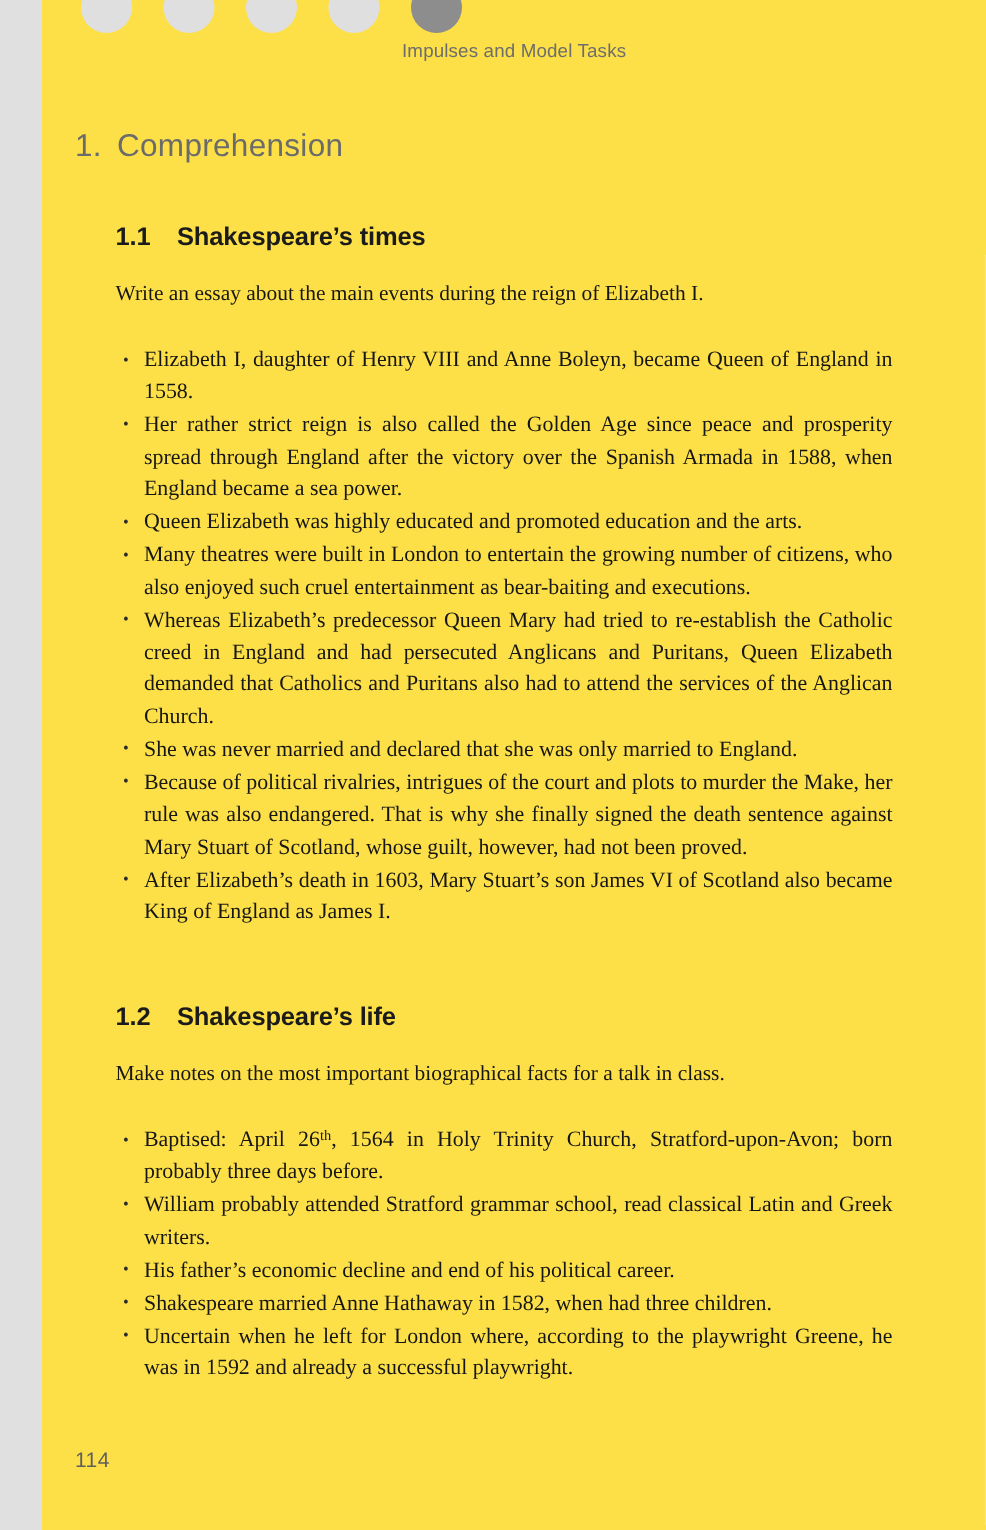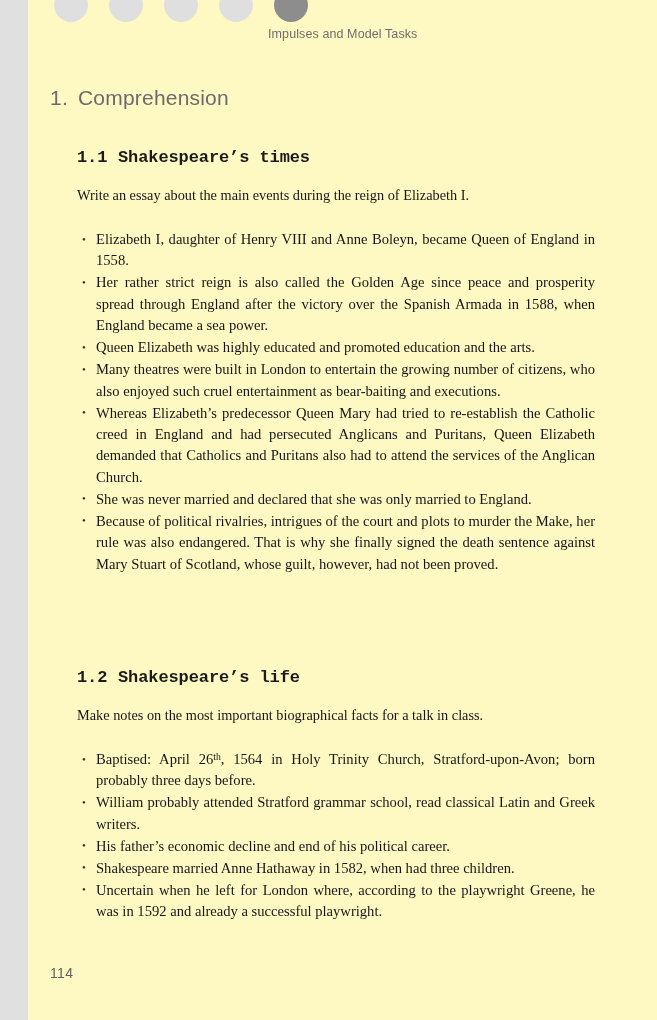--- a/index.html
+++ b/index.html
@@ -11,21 +11,21 @@
     height: 1020px;
     background: #ffffff;
     font-family: "Liberation Serif", serif;
     overflow: hidden;
     position: relative;
   }
 
   #page {
     position: absolute;
     inset: 0;
-    background: #fef9c3;
+    background: #fde047;
   }
 
   
   #margin-bar {
     position: absolute;
     left: 0;
     top: 0;
     width: 28px;
     height: 1020px;
     background: #e0e0e0;
@@ -94,21 +94,21 @@
 
   .section {
     position: absolute;
     left: 77px;
     width: 518px;
   }
   #section-1-1 { top: 148px; }
   #section-1-2 { top: 668px; }
 
   .section-heading {
-    font-family: Liberation Mono, monospace;
+    font-family: Liberation Sans, sans-serif;
     font-size: 17px;
     font-weight: bold;
     color: #1b1b1b;
     letter-spacing: -0.1px;
     margin: 0 0 19px 0;
     display: flex;
     align-items: baseline;
   }
   .section-heading .sec-num {
     width: 41px;
@@ -196,20 +196,21 @@
       </div>
       <p class="instruction">Write an essay about the main events during the reign of Elizabeth I.</p>
       <ul class="bullets">
           <li>Elizabeth I, daughter of Henry VIII and Anne Boleyn, became Queen of England in 1558.</li>
           <li>Her rather strict reign is also called the Golden Age since peace and prosperity spread through England after the victory over the Spanish Armada in 1588, when England became a sea power.</li>
           <li>Queen Elizabeth was highly educated and promoted education and the arts.</li>
           <li>Many theatres were built in London to entertain the growing number of citizens, who also enjoyed such cruel entertainment as bear-baiting and executions.</li>
           <li>Whereas Elizabeth’s predecessor Queen Mary had tried to re-establish the Catholic creed in England and had persecuted Anglicans and Puritans, Queen Elizabeth demanded that Catholics and Puritans also had to attend the services of the Anglican Church.</li>
           <li>She was never married and declared that she was only married to England.</li>
           <li>Because of political rivalries, intrigues of the court and plots to murder the Make, her rule was also endangered. That is why she finally signed the death sentence against Mary Stuart of Scotland, whose guilt, however, had not been proved.</li>
+          <li>After Elizabeth’s death in 1603, Mary Stuart’s son James VI of Scotland also became King of England as James I.</li>
         </ul>
     </div>
 
     <div class="section" id="section-1-2">
       <div class="section-heading">
         <span class="sec-num">1.2</span>
         <span>Shakespeare’s life</span>
       </div>
       <p class="instruction">Make notes on the most important biographical facts for a talk in class.</p>
       <ul class="bullets">

